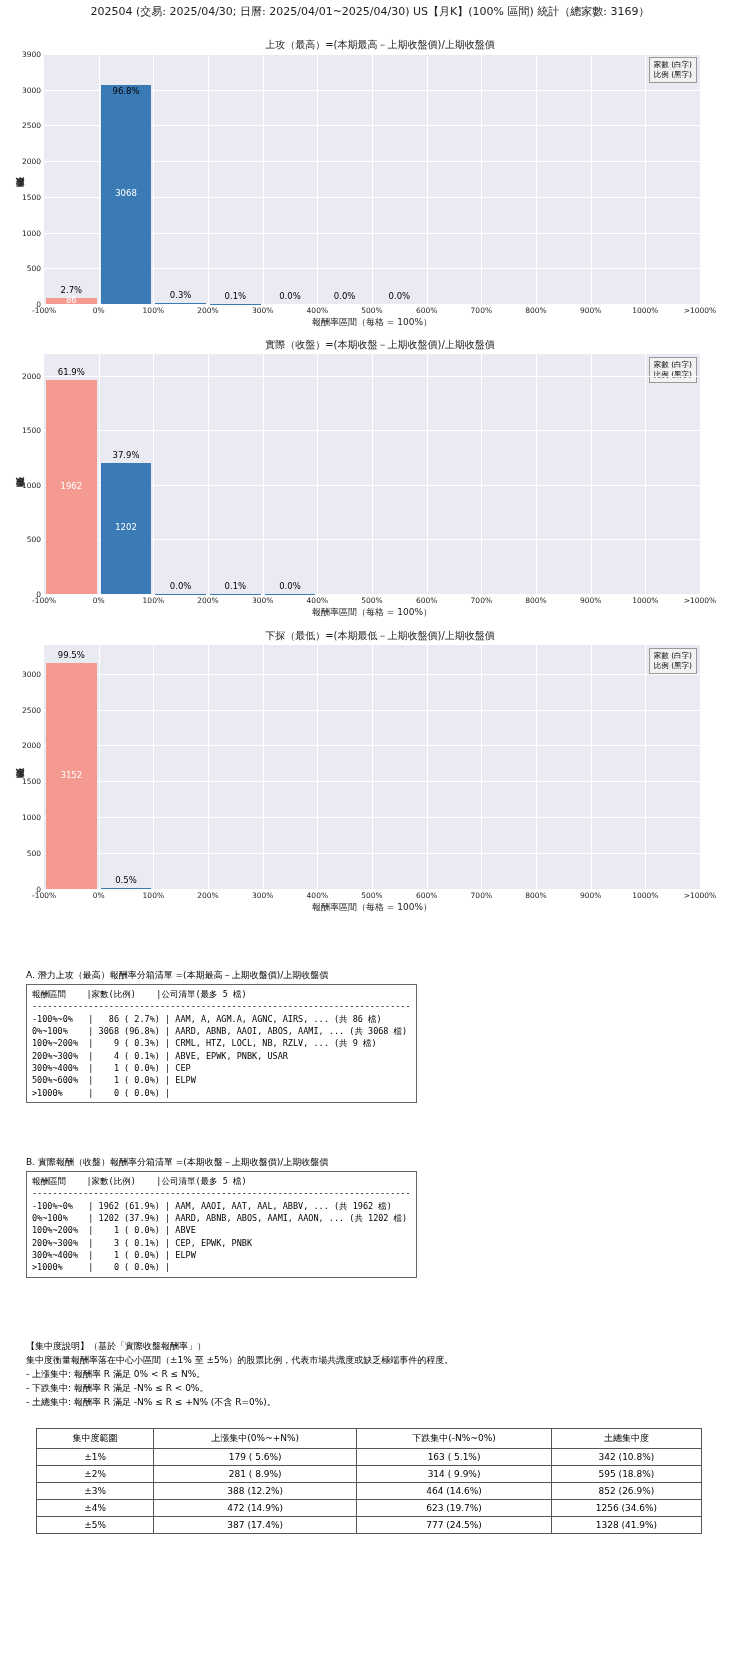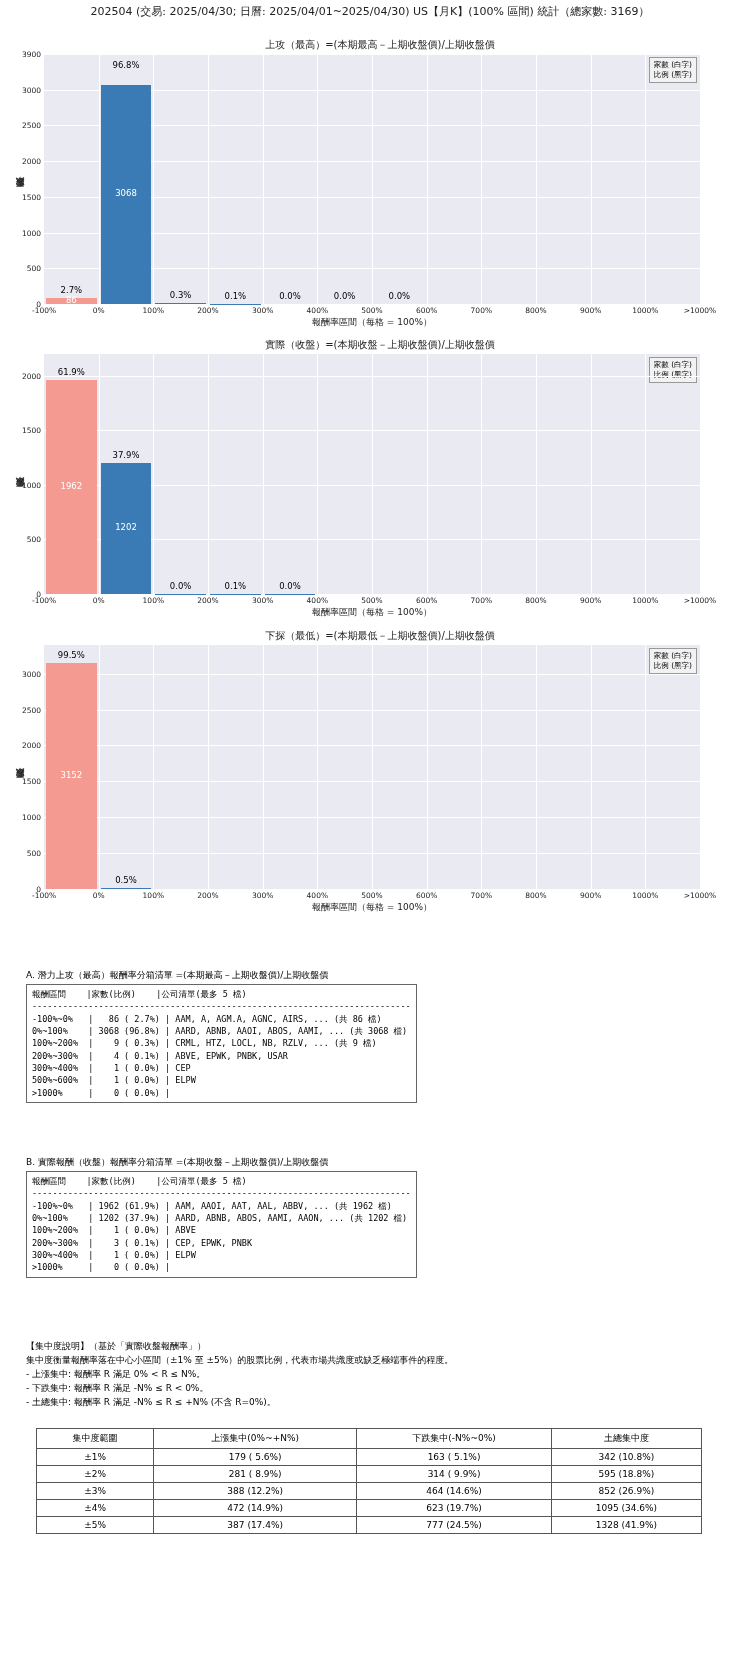--- a/index.html
+++ b/index.html
@@ -83,21 +83,21 @@
           <div class="xtick" style="left: 492px;">800%</div>
           <div class="vgrid" style="left: 546.667px;"></div>
           <div class="xtick" style="left: 546.667px;">900%</div>
           <div class="vgrid" style="left: 601.333px;"></div>
           <div class="xtick" style="left: 601.333px;">1000%</div>
           <div class="xtick" style="left: 656px;">&gt;1000%</div>
           <div class="bar red" style="left: 2px; width: 50.6667px; height: 6.14286px;"></div>
           <div class="bar-pct" style="left: 27.3333px; top: 230.857px;">2.7%</div>
           <div class="bar-cnt" style="left: 27.3333px; top: 240.929px;">86</div>
           <div class="bar blue" style="left: 56.6667px; width: 50.6667px; height: 219.143px;"></div>
-          <div class="bar-pct" style="left: 82px; top: 6px;">96.8%</div>
+          <div class="bar-pct" style="left: 82px; top: 32px;">96.8%</div>
           <div class="bar-cnt" style="left: 82px; top: 134.429px;">3068</div>
           <div class="bar blue" style="left: 111.333px; width: 50.6667px; height: 0.642857px;"></div>
           <div class="bar-pct" style="left: 136.667px; top: 236.357px;">0.3%</div>
           <div class="bar blue" style="left: 166px; width: 50.6667px; height: 0.285714px;"></div>
           <div class="bar-pct" style="left: 191.333px; top: 236.714px;">0.1%</div>
           <div class="bar blue" style="left: 220.667px; width: 50.6667px; height: 0.0714285px;"></div>
           <div class="bar-pct" style="left: 246px; top: 236.929px;">0.0%</div>
           <div class="bar-pct" style="left: 300.667px; top: 237px;">0.0%</div>
           <div class="bar blue" style="left: 330px; width: 50.6667px; height: 0.0714285px;"></div>
           <div class="bar-pct" style="left: 355.333px; top: 236.929px;">0.0%</div>
@@ -280,21 +280,21 @@
         <tr>
           <td>±3%</td>
           <td>388 (12.2%)</td>
           <td>464 (14.6%)</td>
           <td>852 (26.9%)</td>
         </tr>
         <tr>
           <td>±4%</td>
           <td>472 (14.9%)</td>
           <td>623 (19.7%)</td>
-          <td>1095 (34.6%)</td>
+          <td>1256 (34.6%)</td>
         </tr>
         <tr>
           <td>±5%</td>
           <td>387 (17.4%)</td>
           <td>777 (24.5%)</td>
           <td>1328 (41.9%)</td>
         </tr>
       </tbody>
   </table>
 

